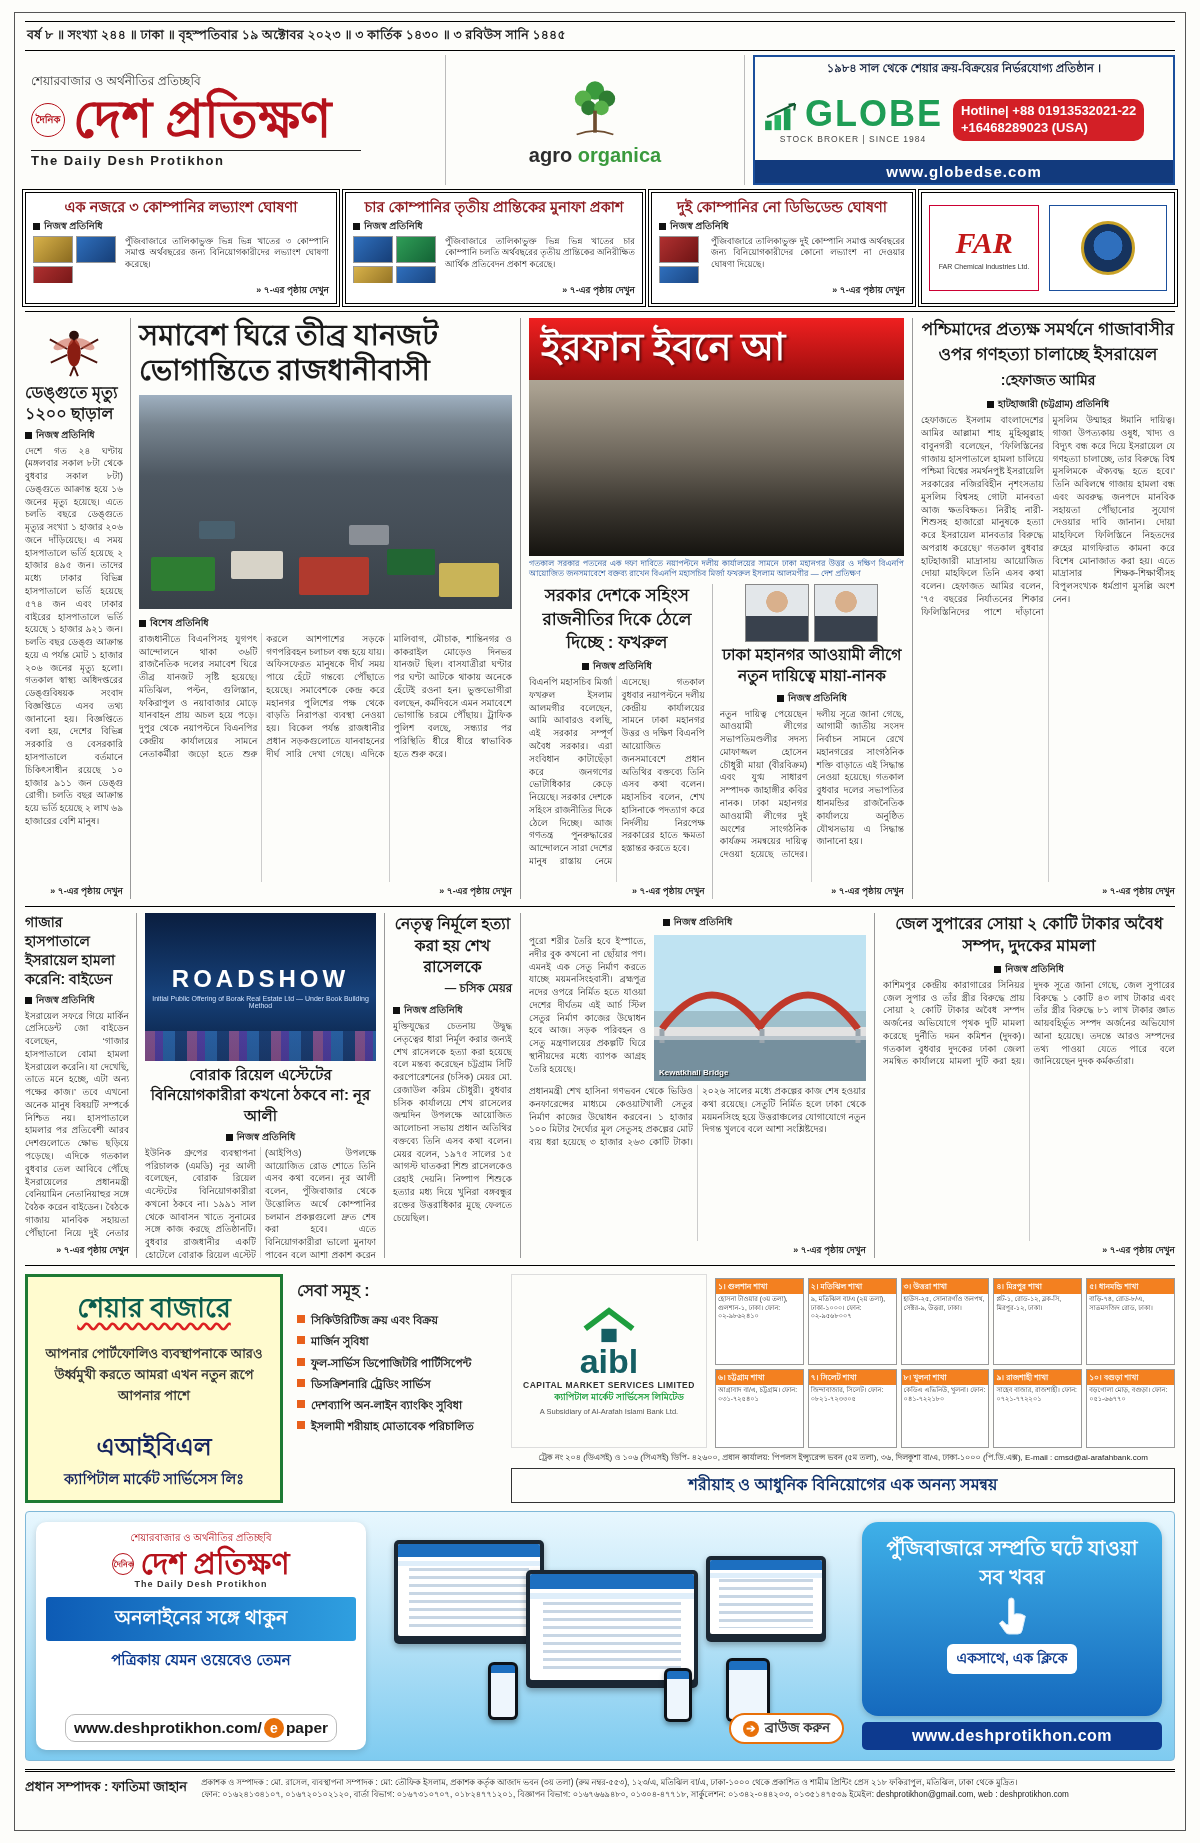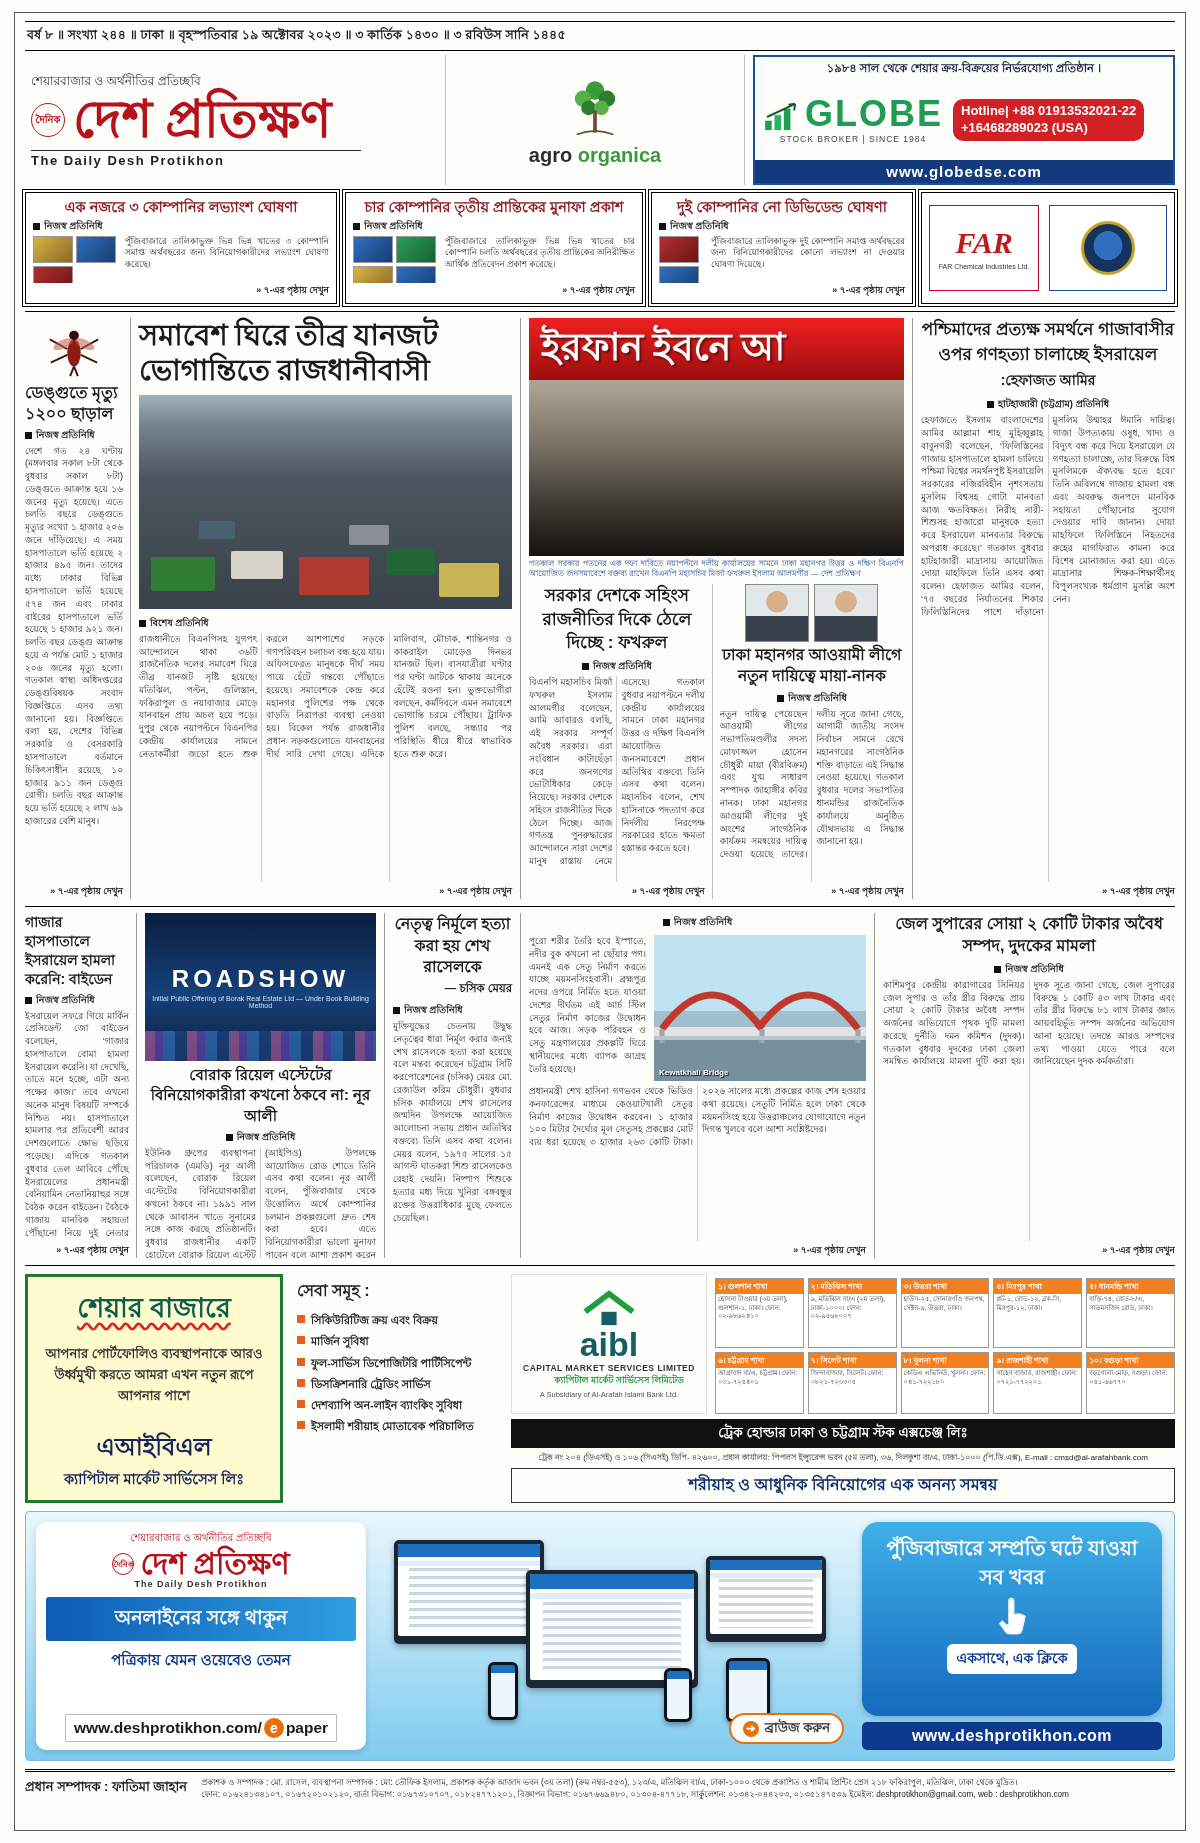--- a/index.html
+++ b/index.html
@@ -147,21 +147,21 @@
   .banner { height:250px; margin-top:8px; position:relative; border:1px solid #7fb8d8; border-radius:4px; display:flex; overflow:hidden;
     background:linear-gradient(180deg,#e8f7fe 0%,#bce4f7 45%,#7ecbf0 100%); }
   .bn-left { width:330px; margin:10px; background:#fff; border-radius:10px; padding:8px 10px; display:flex; flex-direction:column; align-items:center; box-shadow:0 2px 6px rgba(0,0,0,.15); }
   .bn-tag { font-size:10px; color:#b5121b; }
   .bn-titlerow { display:flex; align-items:center; gap:6px; margin-top:2px; }
   .bn-badge { border:1px solid #b5121b; color:#b5121b; font-size:8px; font-weight:bold; border-radius:50%; width:22px; height:22px; display:flex; align-items:center; justify-content:center; }
   .bn-title { font-family:"Liberation Serif", serif; font-size:30px; font-weight:800; color:#b5121b; line-height:1; }
   .bn-sub { font-size:9px; letter-spacing:1px; color:#333; font-weight:bold; }
   .bn-online { width:100%; background:linear-gradient(90deg,#0d5bb5,#2f9fe0); color:#fff; font-size:19px; font-weight:800; text-align:center; padding:6px 4px; margin-top:8px; border-radius:3px; }
   .bn-online2 { color:#0d3a8f; font-weight:800; font-size:15px; margin-top:7px; }
-  .bn-url1 { margin-top:auto; background:#fff; border:1.5px solid #bbb; border-radius:1px; font-weight:800; font-size:15.5px; display:flex; align-items:center; gap:2px; padding:3px 8px; }
+  .bn-url1 { margin-top:auto; background:#fff; border:1.5px solid #bbb; border-radius:10px; font-weight:800; font-size:15.5px; display:flex; align-items:center; gap:2px; padding:3px 8px; }
   .bn-e { background:#e8700a; color:#fff; width:20px; height:20px; border-radius:50%; display:flex; align-items:center; justify-content:center; font-size:14px; font-weight:800; }
   .bn-mid { flex:1; position:relative; }
   .monitor { position:absolute; background:#1b2733; border-radius:5px; padding:4px 4px 8px; box-shadow:0 3px 6px rgba(0,0,0,.3); }
   .screen { width:100%; height:100%; background:linear-gradient(180deg,#ffffff 0 18%, #dfeefa 18% 24%, #ffffff 24% 100%); border-radius:2px; position:relative; overflow:hidden; }
   .screen::before { content:""; position:absolute; top:0; left:0; right:0; height:14%; background:#1d6fc0; }
   .screen::after { content:""; position:absolute; top:26%; left:8%; right:8%; bottom:8%;
     background:repeating-linear-gradient(180deg,#c8d6e4 0 3px,transparent 3px 8px); }
   .phone { position:absolute; background:#0d1218; border-radius:6px; padding:3px; box-shadow:0 3px 5px rgba(0,0,0,.35); }
   .pscr { width:100%; height:100%; border-radius:3px; background:linear-gradient(180deg,#1d6fc0 0 16%, #eef6fd 16% 100%); }
   .bn-right { width:300px; margin:10px 12px; display:flex; flex-direction:column; }
@@ -534,21 +534,20 @@
                   <div class="br-name">৯। রাজশাহী শাখা</div>
                   <div class="br-detail">সাহেব বাজার, রাজশাহী। ফোন: ০৭২১-৭৭২২০১</div>
                 </div>
               <div class="br">
                   <div class="br-name">১০। বগুড়া শাখা</div>
                   <div class="br-detail">বড়গোলা মোড়, বগুড়া। ফোন: ০৫১-৬৬৭৭০</div>
                 </div>
             </div>
           </div>
         </div>
-        <div class="aibl-black">ট্রেক হোল্ডার ঢাকা ও চট্টগ্রাম স্টক এক্সচেঞ্জ লিঃ</div>
         <div class="aibl-addr">ট্রেক নং ২০৪ (ডিএসই) ও ১০৬ (সিএসই) ডিপি- ৪২৬০০, প্রধান কার্যালয়: পিপলস ইন্স্যুরেন্স ভবন (৫ম তলা), ৩৬, দিলকুশা বা/এ, ঢাকা-১০০০ (পি.ডি.এক্স), E-mail : cmsd@al-arafahbank.com</div>
         <div class="aibl-slogan">শরীয়াহ ও আধুনিক বিনিয়োগের এক অনন্য সমন্বয়</div>
       </div>
     </div>
 
     <div class="banner">
       <div class="bn-left">
         <div class="bn-tag">শেয়ারবাজার ও অর্থনীতির প্রতিচ্ছবি</div>
         <div class="bn-titlerow">
           <span class="bn-badge">দৈনিক</span>

